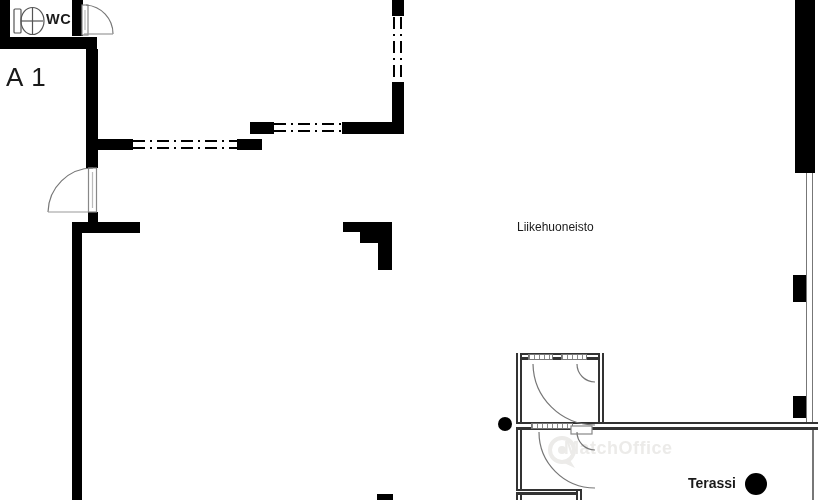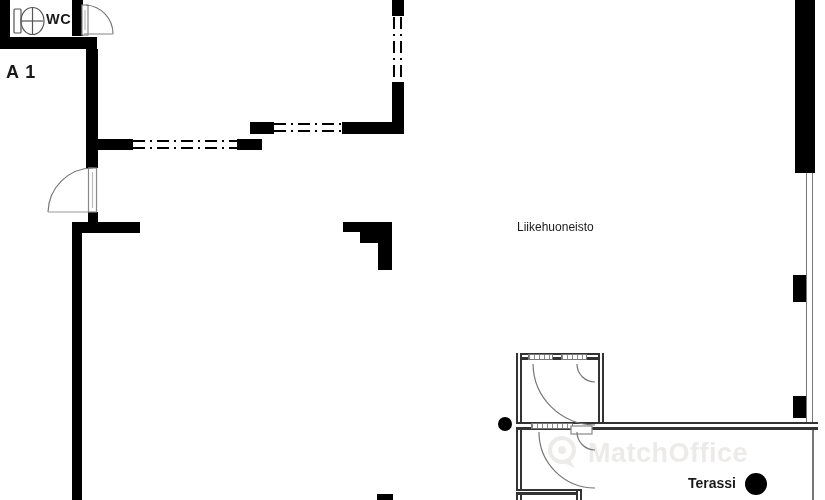--- a/index.html
+++ b/index.html
@@ -17,25 +17,25 @@
   .dd-h{position:absolute;height:2px;background:repeating-linear-gradient(to right,
         var(--wall,#000) 0 12px, transparent 12px 17px,
         var(--wall,#000) 17px 19px, transparent 19px 24px);}
   .dd-v{position:absolute;width:2px;background:repeating-linear-gradient(to bottom,
         var(--wall,#000) 0 12px, transparent 12px 17px,
         var(--wall,#000) 17px 19px, transparent 19px 24px);}
   .winstrip{position:absolute;background:#fff;box-sizing:border-box;border:1px solid #777;
         background-image:repeating-linear-gradient(to right,#888 0 1px,transparent 1px 5px);}
   .dot{position:absolute;background:var(--wall,#000);border-radius:50%;}
   .label{position:absolute;color:var(--text,#1a1a1a);white-space:nowrap;}
-  #unit-label{font-size:18px;letter-spacing:1px;font-weight:bold;}
+  #unit-label{font-size:26px;letter-spacing:1px;}
   #wc-label{font-size:14.5px;font-weight:700;letter-spacing:0.5px;}
   #room-label{font-size:12px;}
   #terrace-label{font-size:14px;font-weight:700;margin-left:35px;}
-  #watermark-text{position:absolute;left:588px;top:438px;font-size:27px;font-weight:700;
+  #watermark-text{position:absolute;left:564px;top:438px;font-size:18px;font-weight:700;
         letter-spacing:0.5px;color:var(--wm,#ecebe9);}
   svg{position:absolute;left:0;top:0;}
 </style>
 </head>
 <body>
 
 <div id="stage">
 
   <svg width="825" height="500">
     <circle cx="562" cy="450" r="12" fill="none" stroke="#ecebe9" stroke-width="4"></circle>

